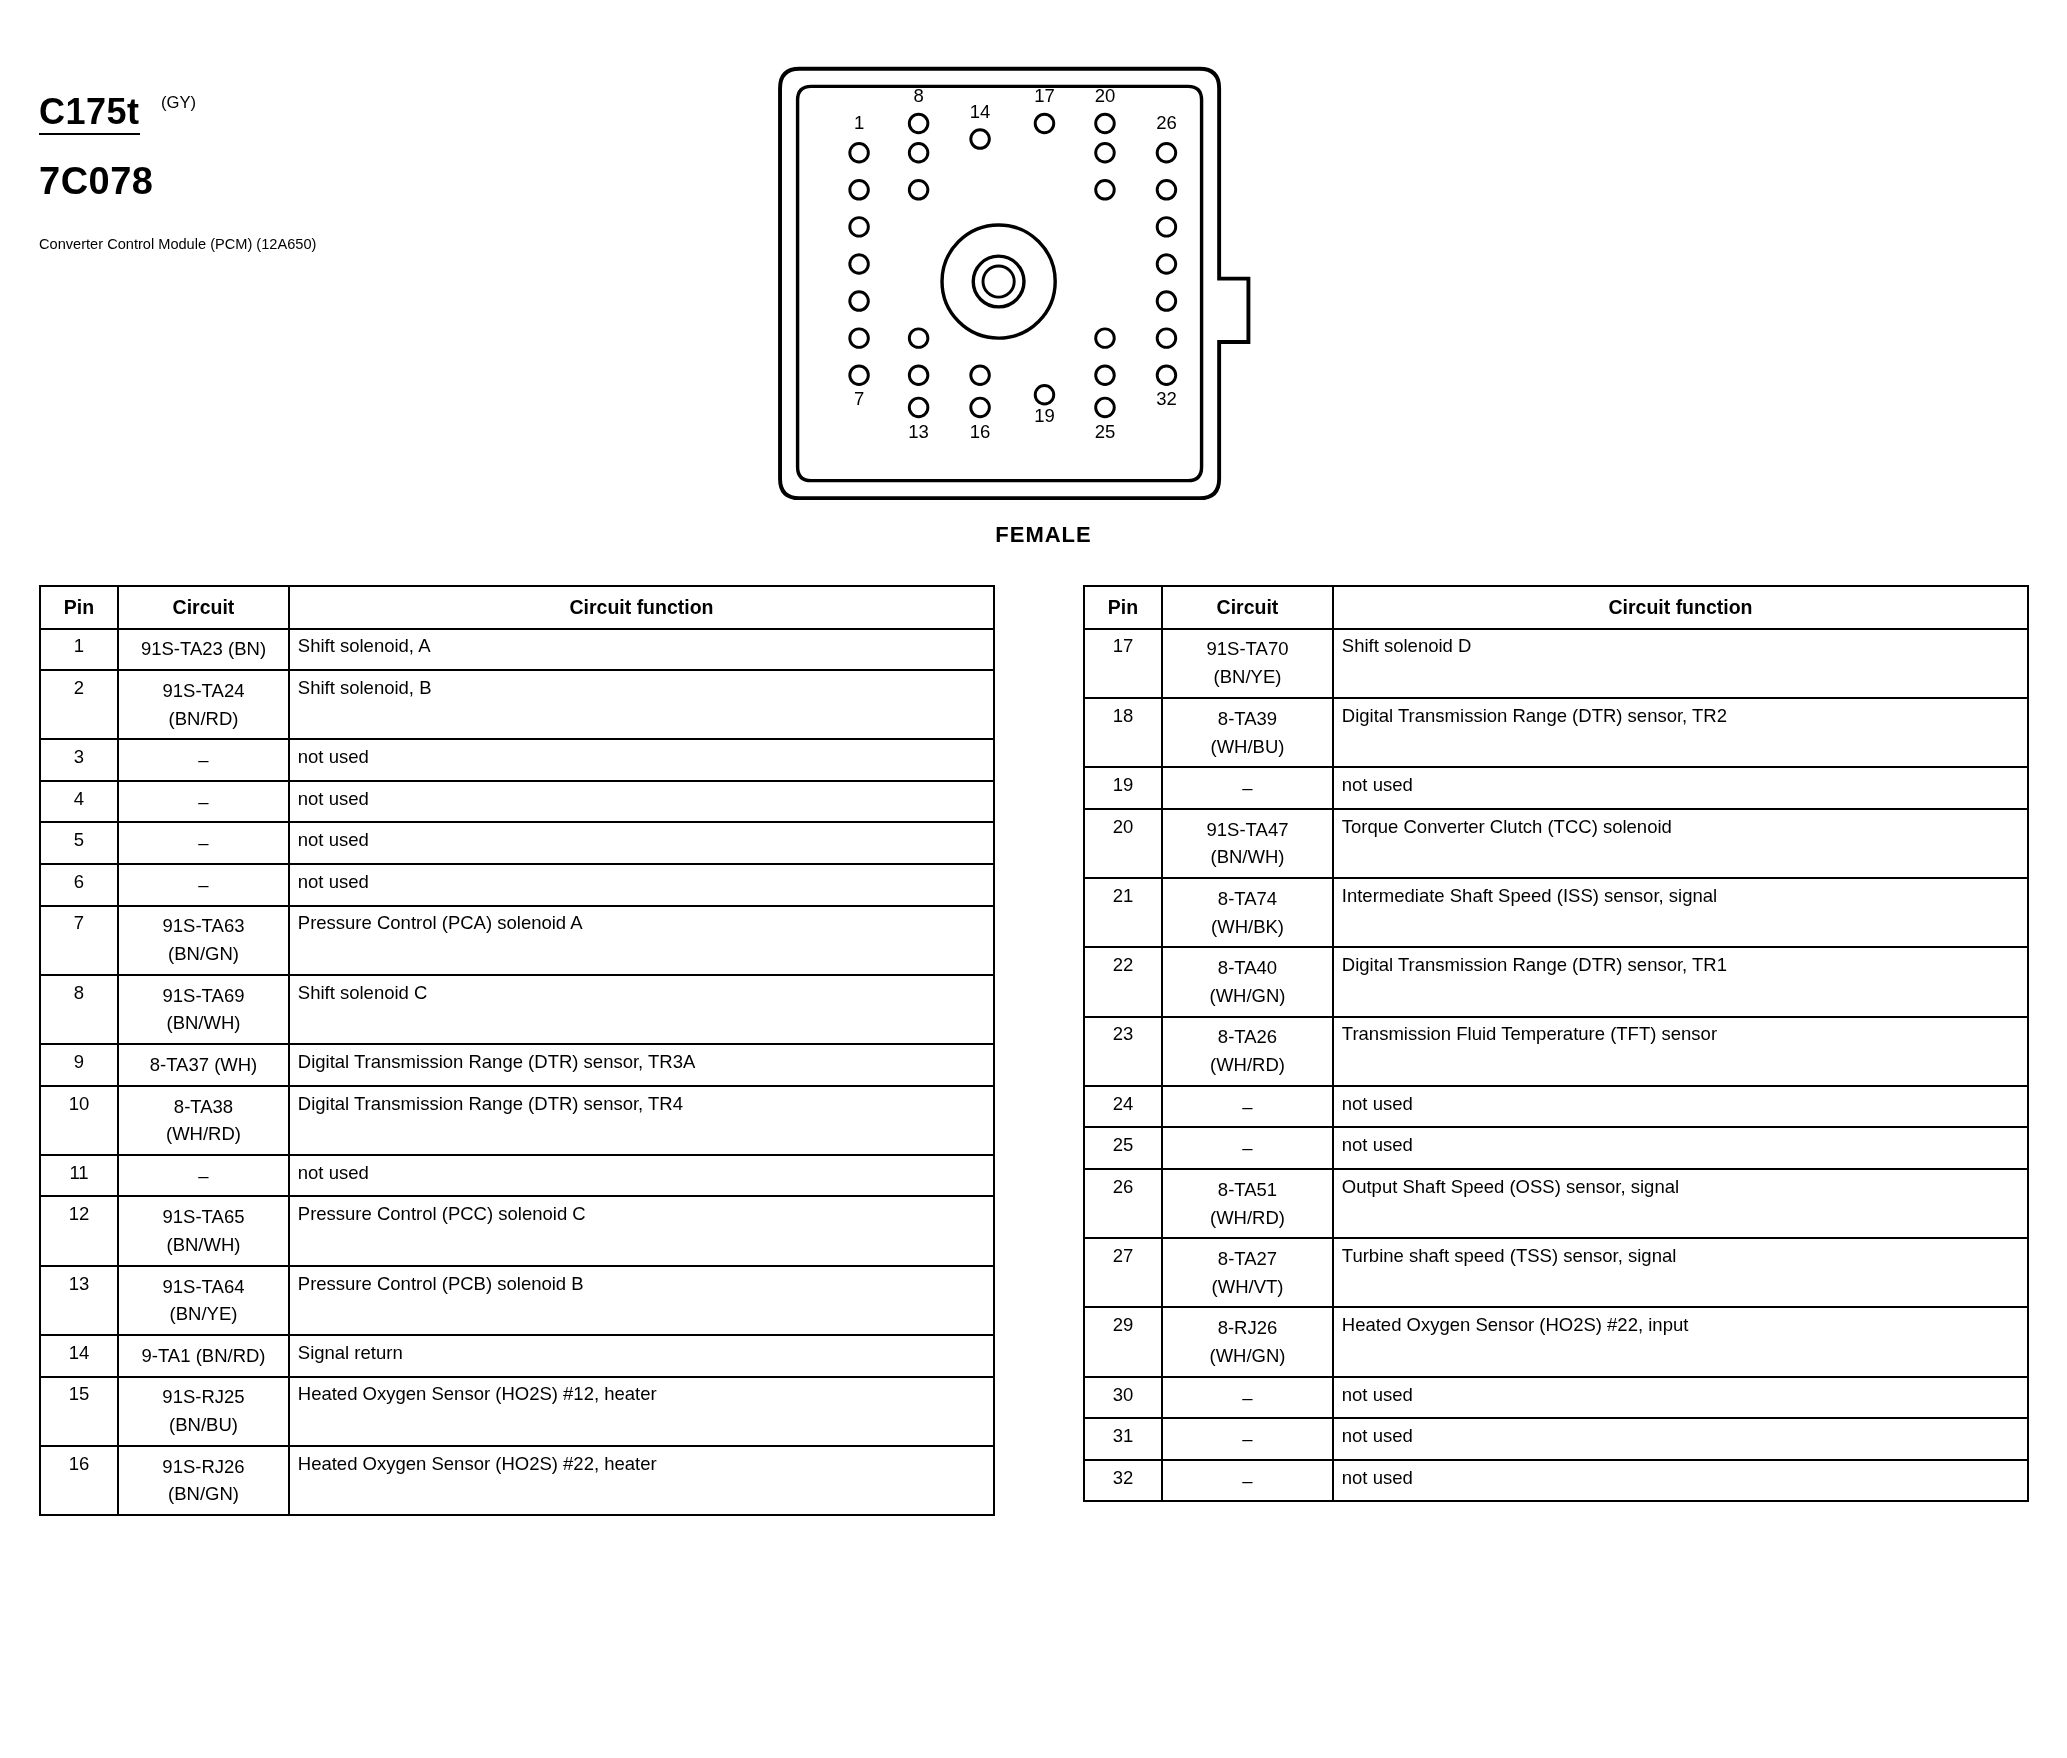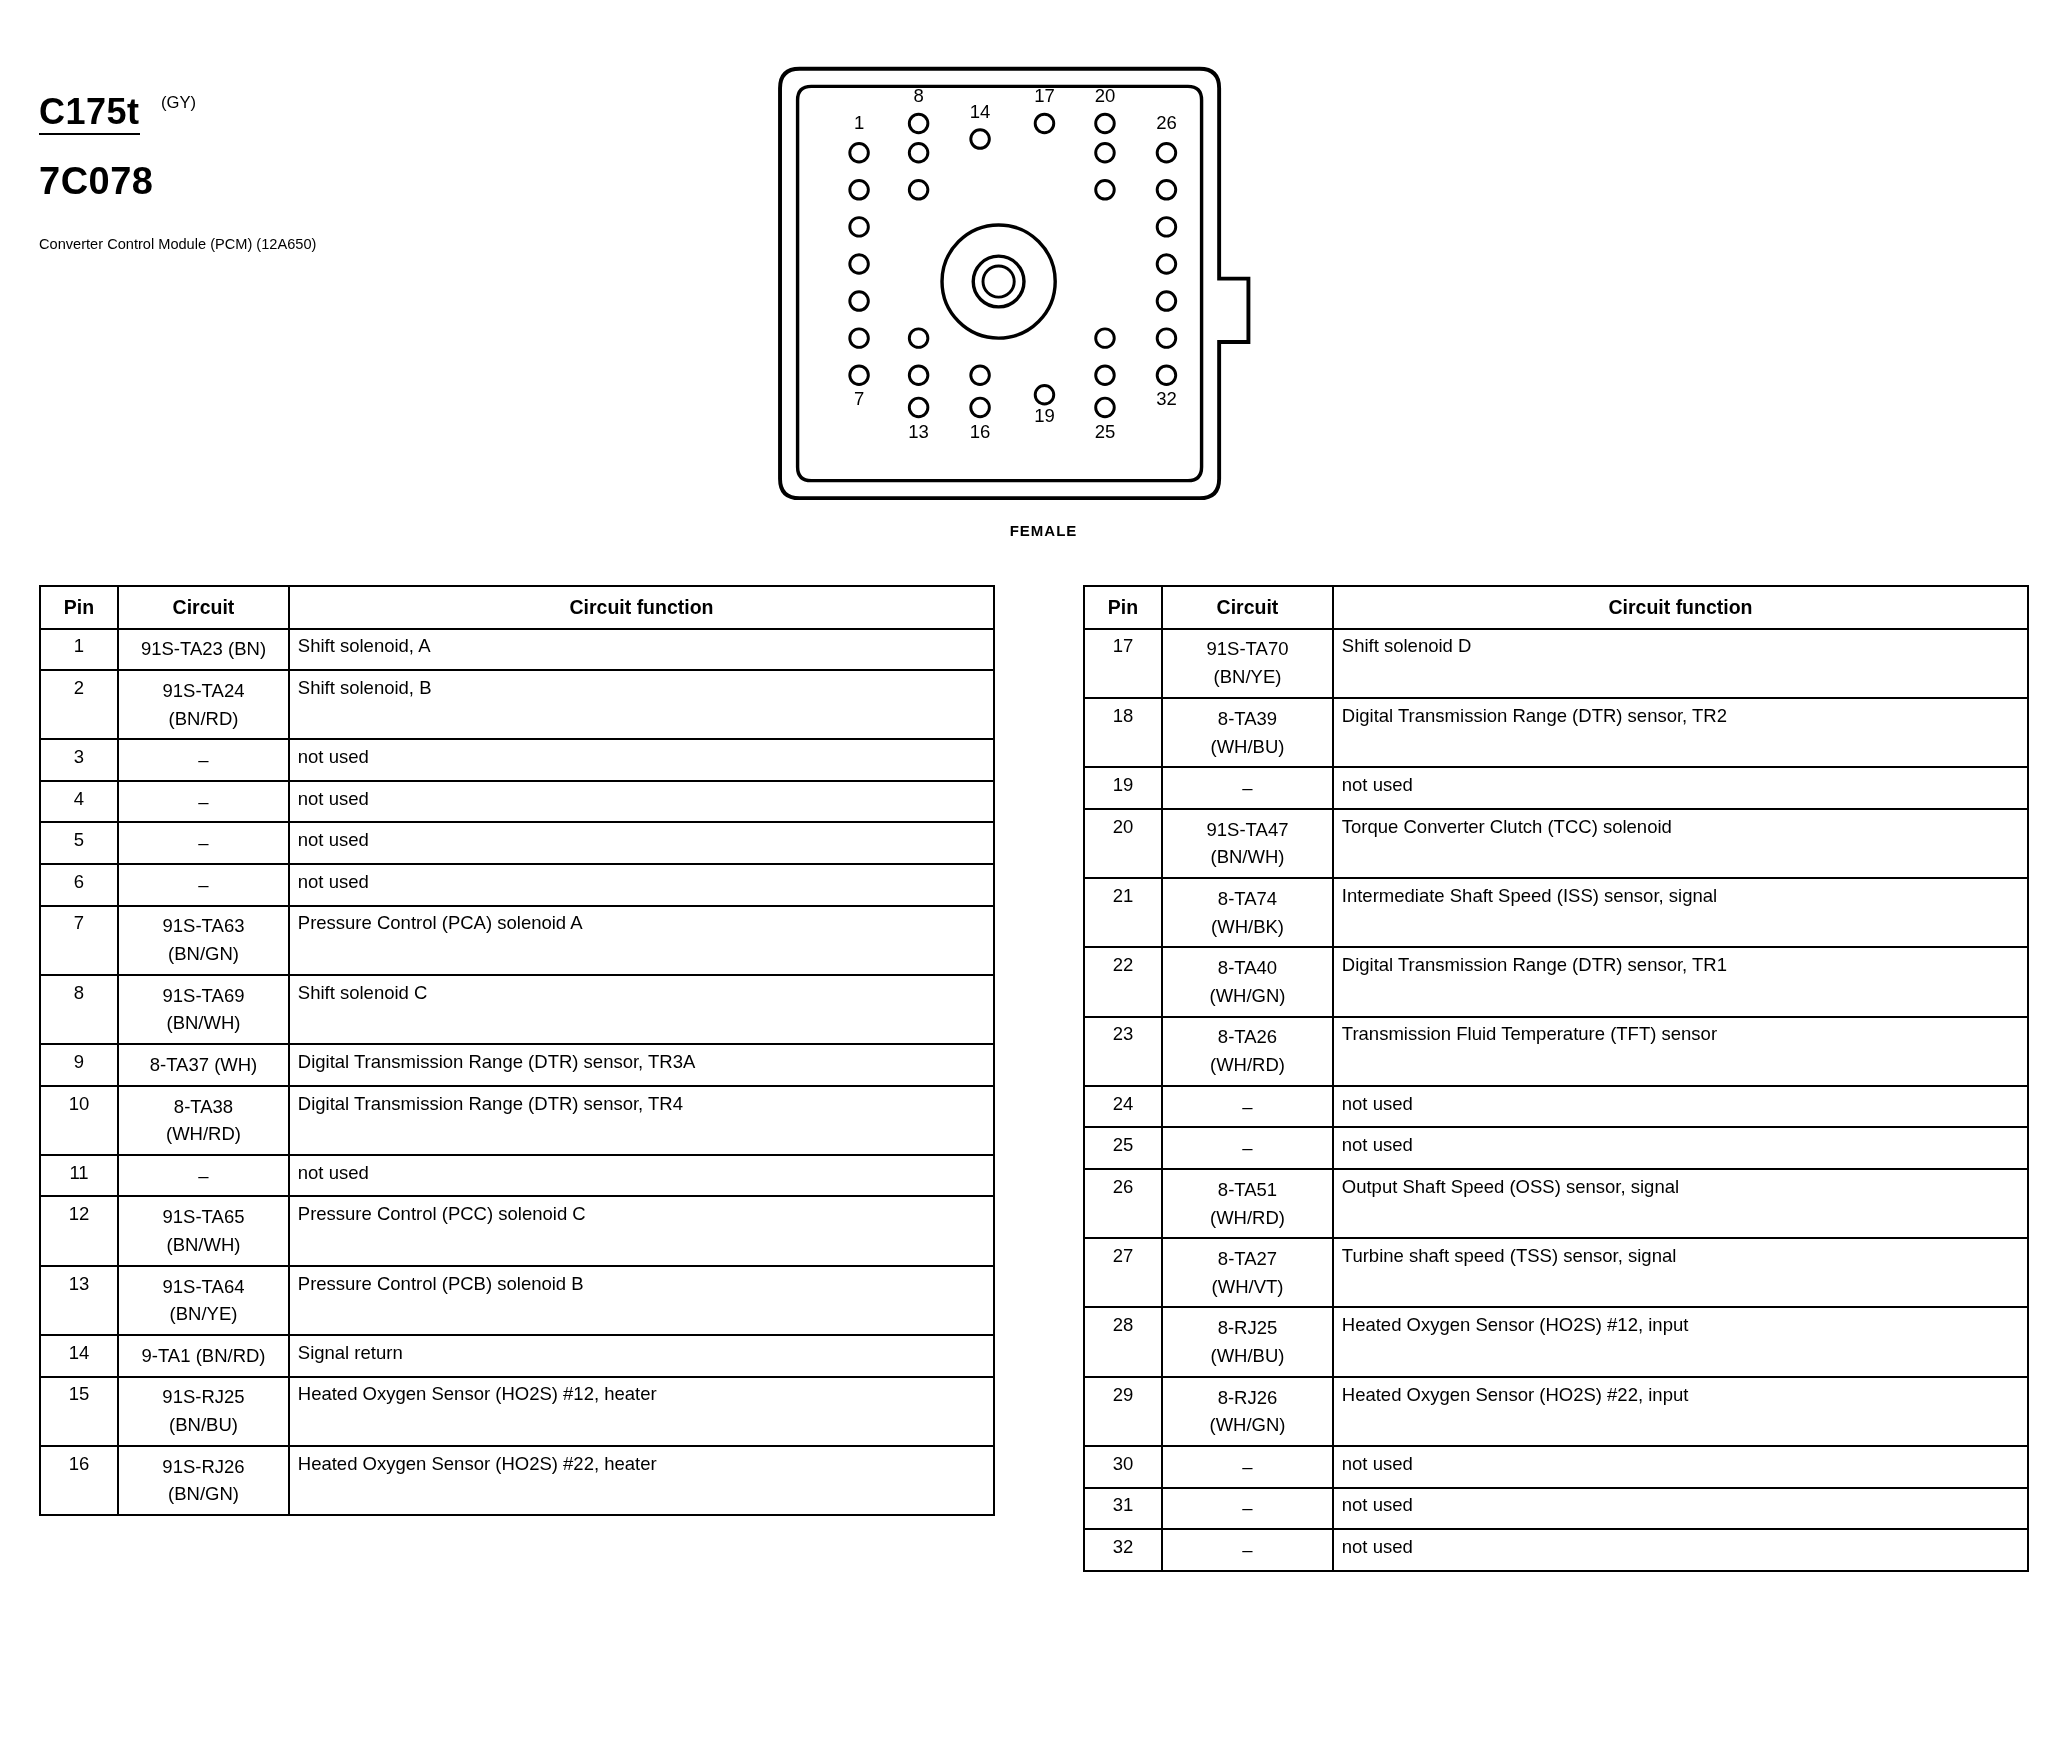--- a/index.html
+++ b/index.html
@@ -59,21 +59,21 @@
     top: 59px;
     width: 605px;
     height: 488px;
   }
   .female-label {
     position: absolute;
     left: 741px;
     top: 522px;
     width: 605px;
     text-align: center;
-    font-size: 15px;
+    font-size: 22px;
     font-weight: bold;
     letter-spacing: 1px;
   }
 
   
   .tbl-left {
     position: absolute;
     left: 39px;
     top: 585px;
     width: 956px;
@@ -379,26 +379,20 @@
 (WH/RD)</td>
           <td class="func">Output Shaft Speed (OSS) sensor, signal</td>
         </tr>
         <tr>
           <td class="pin-no">27</td>
           <td class="circuit">8-TA27
 (WH/VT)</td>
           <td class="func">Turbine shaft speed (TSS) sensor, signal</td>
         </tr>
         <tr>
-          <td class="pin-no">28</td>
-          <td class="circuit">8-RJ25
-(WH/BU)</td>
-          <td class="func">Heated Oxygen Sensor (HO2S) #12, input</td>
-        </tr>
-        <tr>
           <td class="pin-no">29</td>
           <td class="circuit">8-RJ26
 (WH/GN)</td>
           <td class="func">Heated Oxygen Sensor (HO2S) #22, input</td>
         </tr>
         <tr>
           <td class="pin-no">30</td>
           <td class="circuit dash">–</td>
           <td class="func">not used</td>
         </tr>

